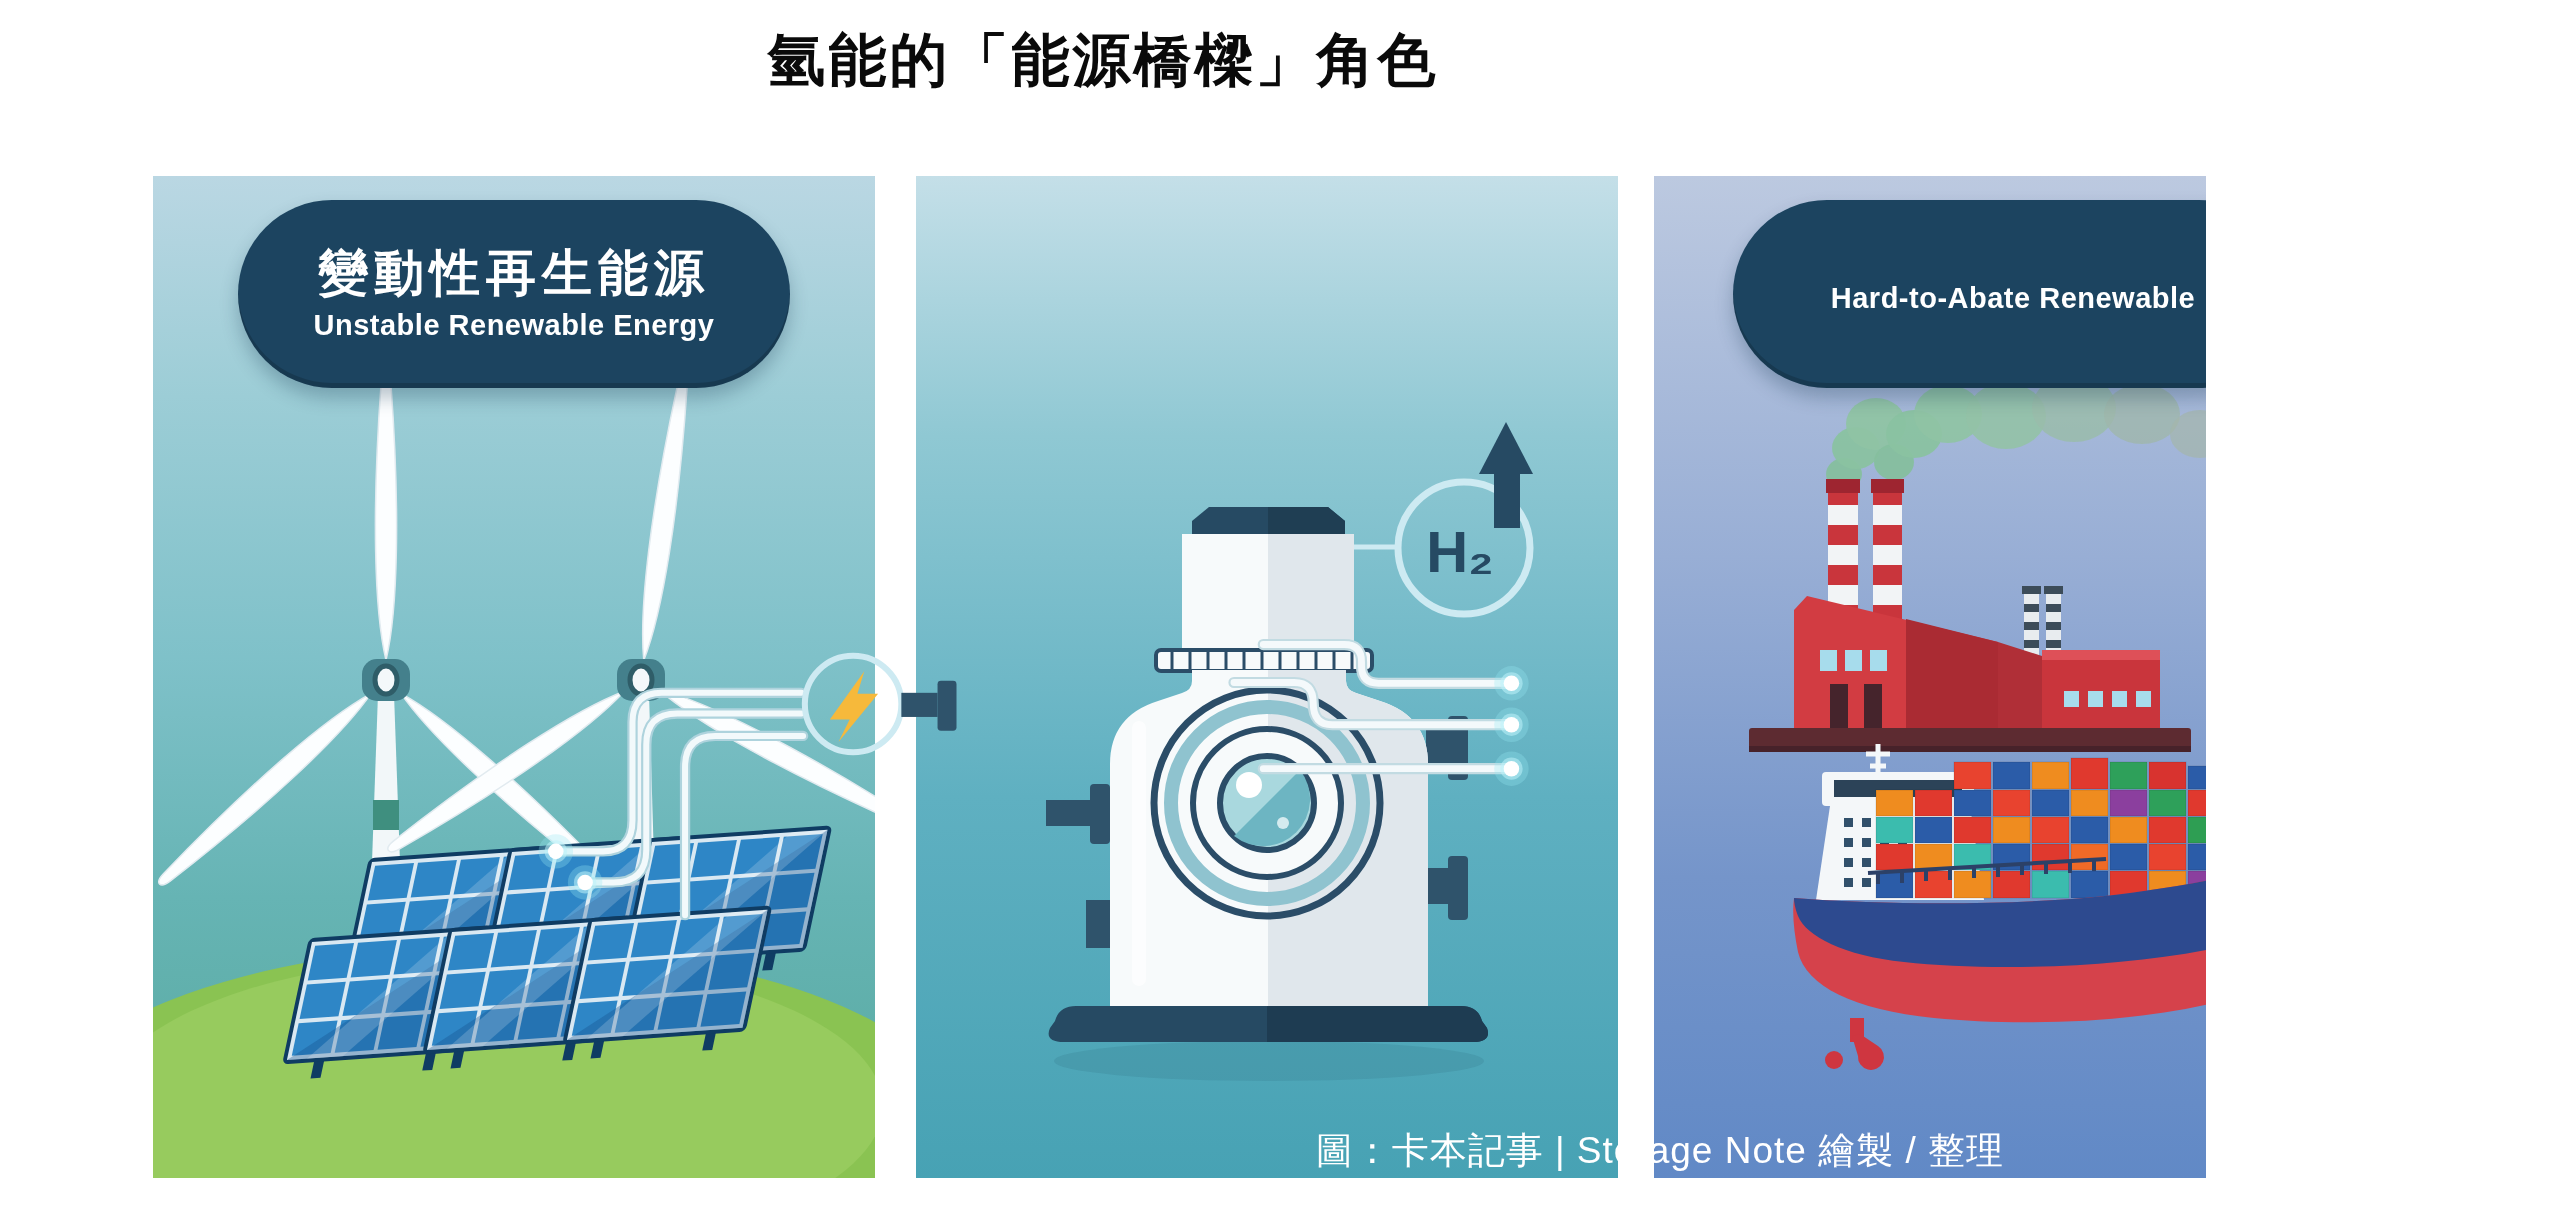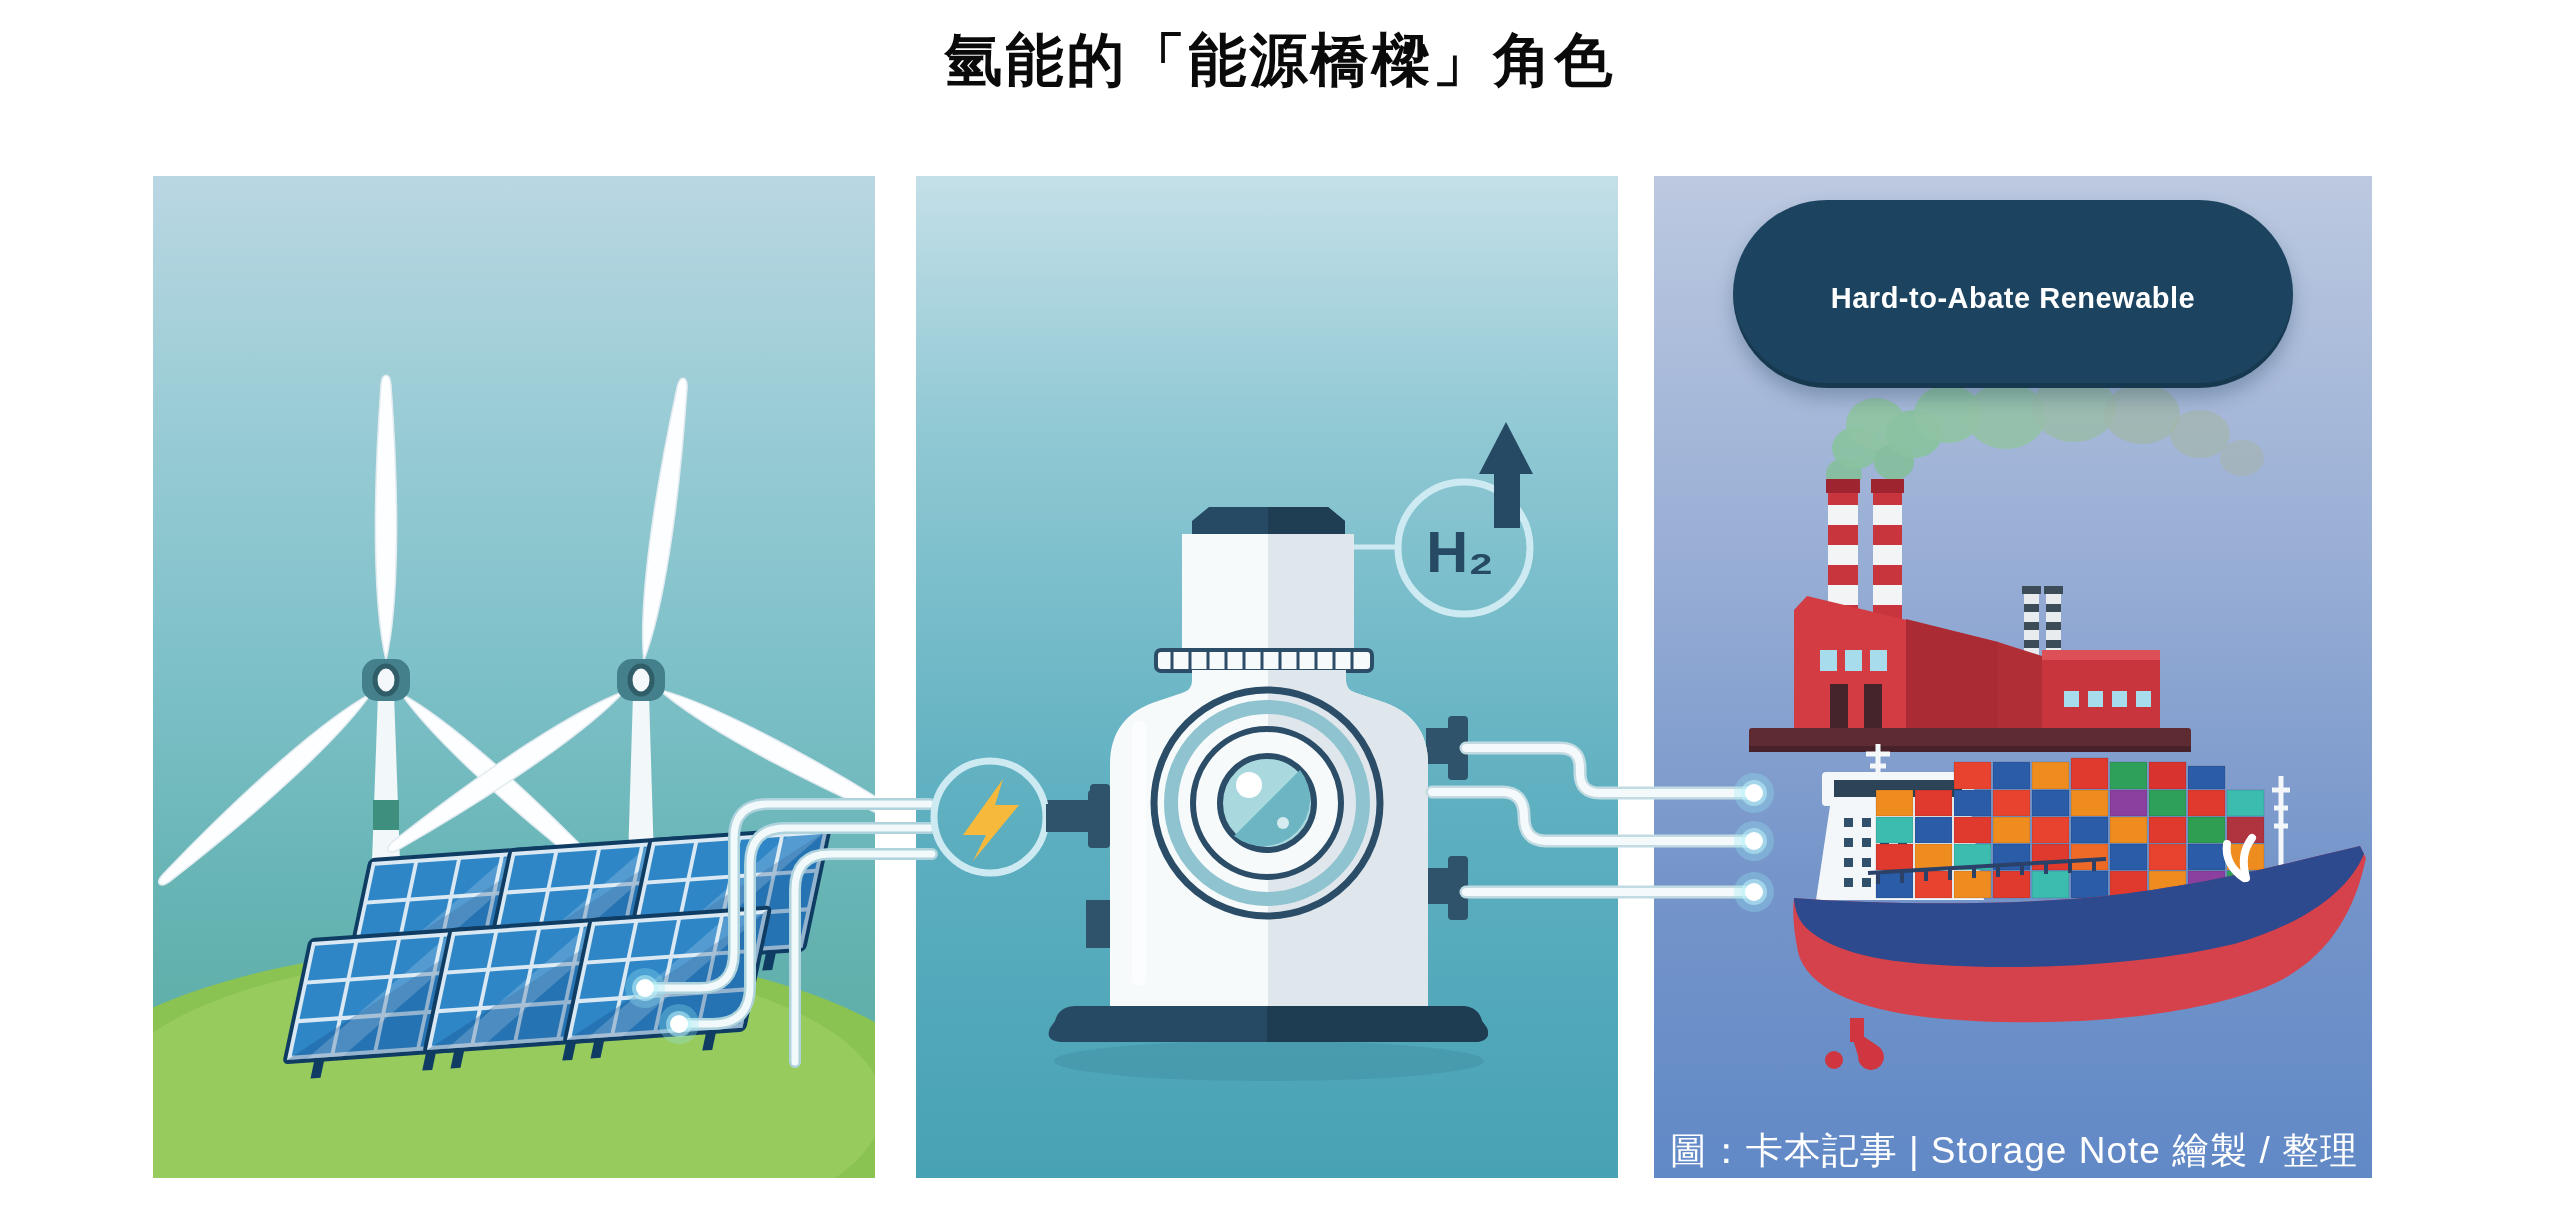--- a/index.html
+++ b/index.html
@@ -1,16 +1,16 @@
 <!DOCTYPE html>
 <html><head>
 <meta charset="utf-8">
 <style>
   html,body{margin:0;padding:0;background:#ffffff;}
-  .stage{position:relative;width:2560px;height:1214px;background:#ffffff;overflow:hidden;
+  .stage{position:relative;width:2206px;height:1214px;background:#ffffff;overflow:hidden;
          font-family:"Liberation Sans","DejaVu Sans",sans-serif;}
   .title{position:absolute;top:22px;left:0;width:100%;text-align:center;
          font-size:58px;font-weight:bold;color:#0a0a0a;letter-spacing:3px;}
   .panel{position:absolute;top:176px;height:1002px;overflow:hidden;}
   .panel-1{left:153px;width:722px;background:linear-gradient(180deg,#bad7e3 0%,#9ccdd6 22%,#7fc1c9 48%,#66b4b4 72%,#57a99e 100%);}
   .panel-2{left:916px;width:702px;background:linear-gradient(180deg,#c4dfe8 0%,#8fc8d3 26%,#5fb0c1 62%,#47a2b4 100%);}
   .panel-3{left:1654px;width:718px;background:linear-gradient(180deg,#bcc9e0 0%,#98aed5 38%,#7595ca 70%,#6189c6 100%);}
   .art{position:absolute;inset:0;display:block;}
   .pill{position:absolute;top:24px;left:50%;transform:translateX(-50%);
         background:#1c4460;border-radius:95px;display:flex;flex-direction:column;
@@ -197,20 +197,24 @@
             <rect x="4" y="80" width="39" height="32"></rect>
               <rect x="47" y="80" width="39" height="32"></rect>
               <rect x="90" y="80" width="39" height="32"></rect>
               <rect x="133" y="80" width="39" height="32"></rect>
           </g>
           <polygon points="0,116 176,0 176,116" fill="#14508c" opacity="0.35"></polygon>
           <polygon points="20,116 140,0 176,0 56,116" fill="#ffffff" opacity="0.18"></polygon>
         </g>
       </g>
     </svg>
+    <div class="pill pill-1">
+      <span class="zh">變動性再生能源</span>
+      <span class="en">Unstable Renewable Energy</span>
+    </div>
   </div>
 
   <div class="panel panel-2">
     <svg class="art" viewBox="0 0 702 1002">
       <defs>
         <clipPath id="bodyClip">
           <path d="M194,830 V588 Q194,540 242,525 L266,517 Q276,514 276,505 V494 H430 V505 Q430,514 440,517 L464,525 Q512,540 512,588 V830 Z"></path>
         </clipPath>
       </defs>
       <g>

